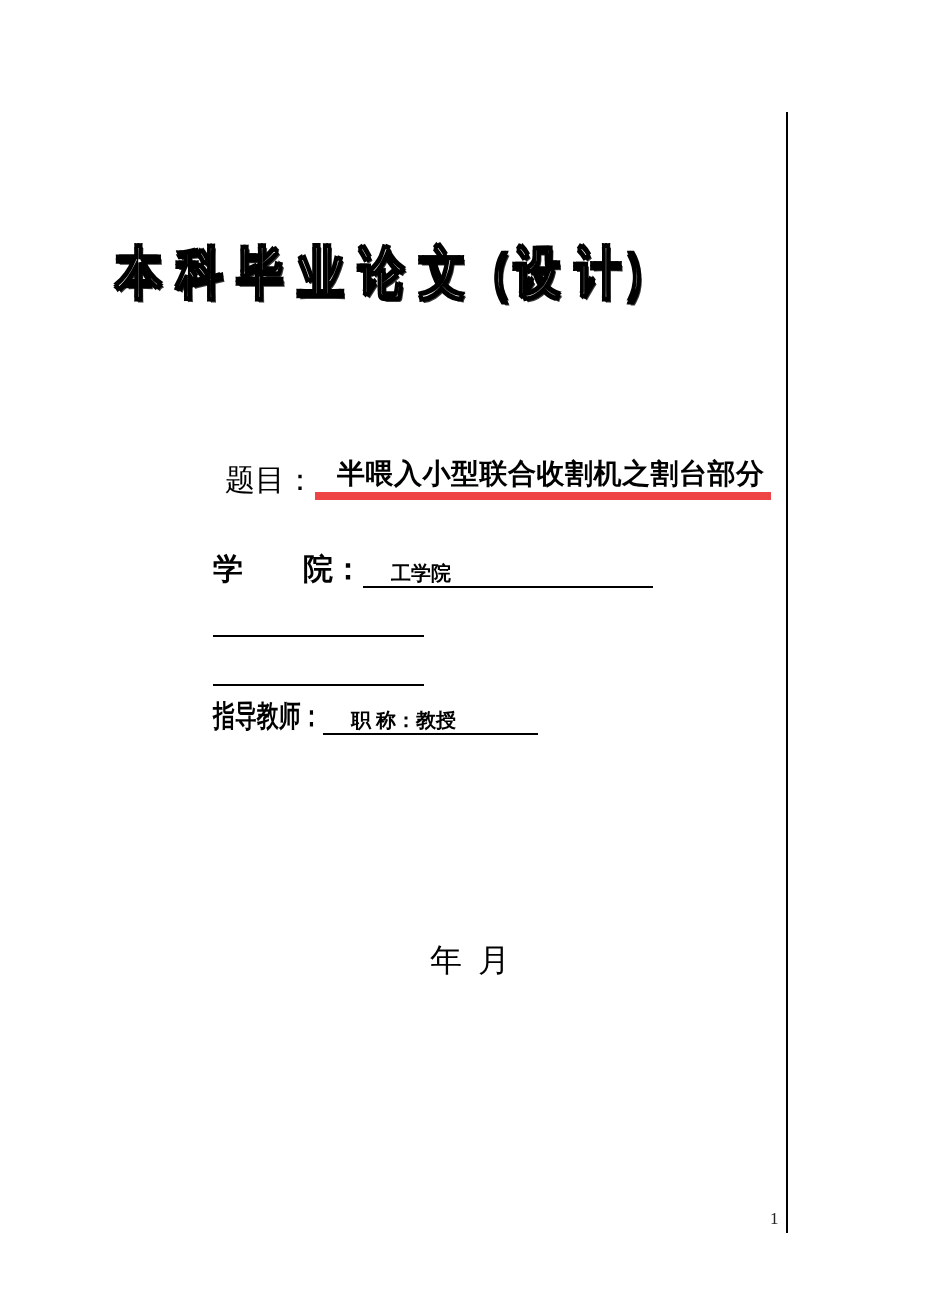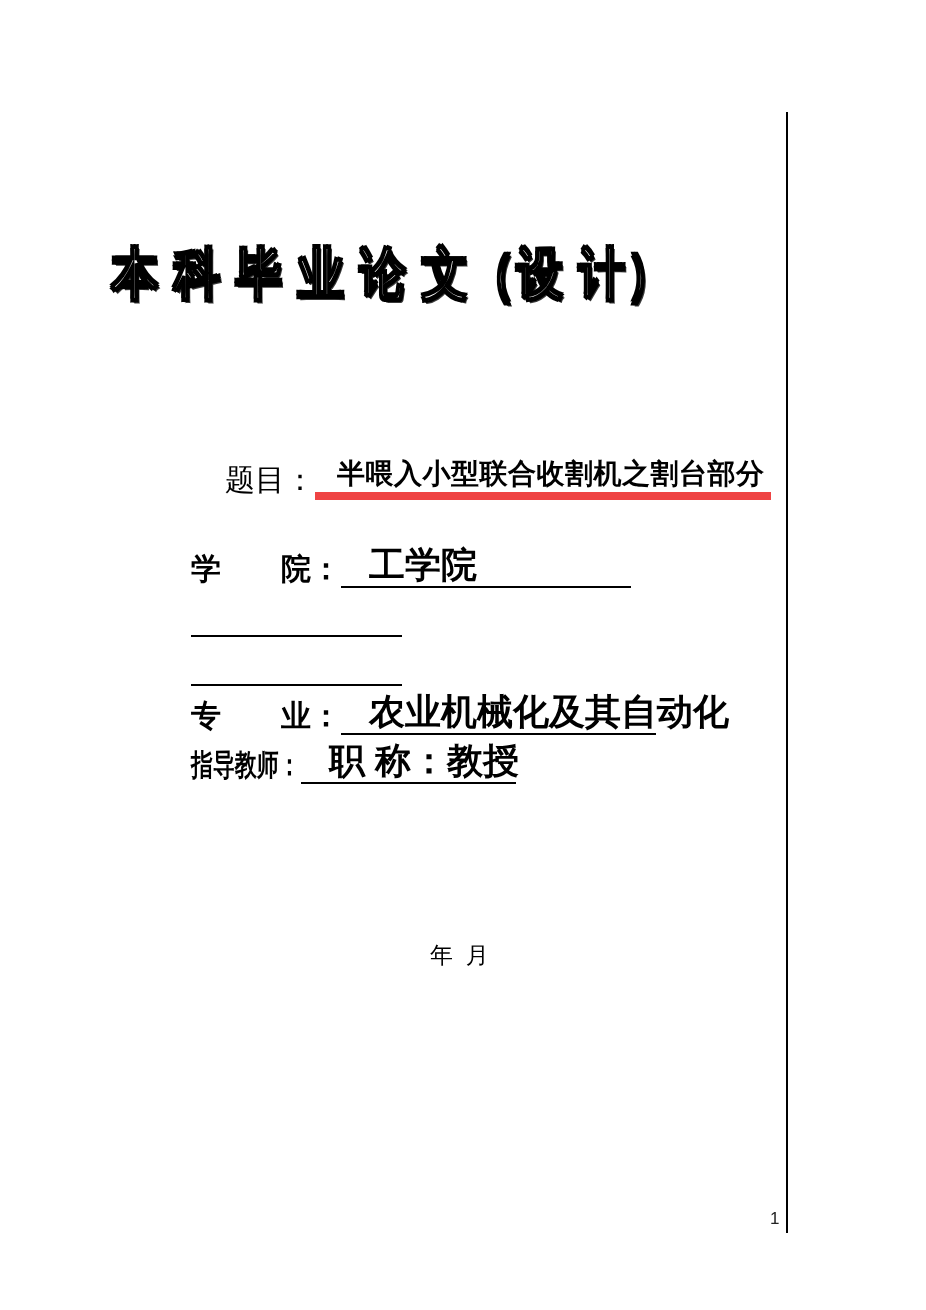--- a/index.html
+++ b/index.html
@@ -6,21 +6,21 @@
     margin: 0;
     padding: 0;
     background: #ffffff;
   }
   .page {
     position: relative;
     width: 926px;
     height: 1310px;
     background: #ffffff;
     overflow: hidden;
-    font-family: Liberation Sans, sans-serif;
+    font-family: Liberation Serif, serif;
     color: #000000;
   }
 
   
   .margin-line {
     position: absolute;
     left: 786px;
     top: 112px;
     width: 2px;
     height: 1121px;
@@ -88,21 +88,21 @@
     font-size: 28px;
     font-weight: bold;
     line-height: 1;
     letter-spacing: 0.5px;
     white-space: pre;
   }
 
   
   .fields {
     position: absolute;
-    left: 191px;
+    left: 213px;
     top: 539px;
     text-align: center;
   }
   .field-row {
     display: flex;
     align-items: flex-end;
     height: 49px;
   }
   .field-label {
     font-size: 30px;
@@ -118,32 +118,32 @@
   }
   .field-fill {
     display: flex;
     align-items: flex-end;
     height: 40px;
     box-sizing: border-box;
     border-bottom: 2px solid #000000;
     padding: 0 0 3px 28px;
   }
   .field-value {
-    font-size: 36px;
+    font-size: 20px;
     font-weight: bold;
     line-height: 1;
     white-space: pre;
   }
 
   
   .date-line {
     position: absolute;
     left: 430px;
     top: 944px;
-    font-size: 23px;
+    font-size: 32px;
     line-height: 1;
     white-space: pre;
   }
 </style>
 </head>
 <body>
 
 <div class="page">
 
   <div class="doc-title">本 科 毕 业 论 文（设 计）</div>
@@ -169,26 +169,20 @@
         <span class="field-value"></span>
       </span>
     </div>
 
     <div class="field-row">
       <span class="field-fill" style="width:211px">
         <span class="field-value"></span>
       </span>
     </div>
 
-    <div class="field-row">
-      <span class="field-label">专　　业：</span>
-      <span class="field-fill" style="width:315px">
-        <span class="field-value">农业机械化及其自动化</span>
-      </span>
-    </div>
 
 
     <div class="field-row">
       <span class="field-label condensed">指导教师：</span>
       <span class="field-fill" style="width:215px">
         <span class="field-value">职 称：教授</span>
       </span>
     </div>
 
   </div>

